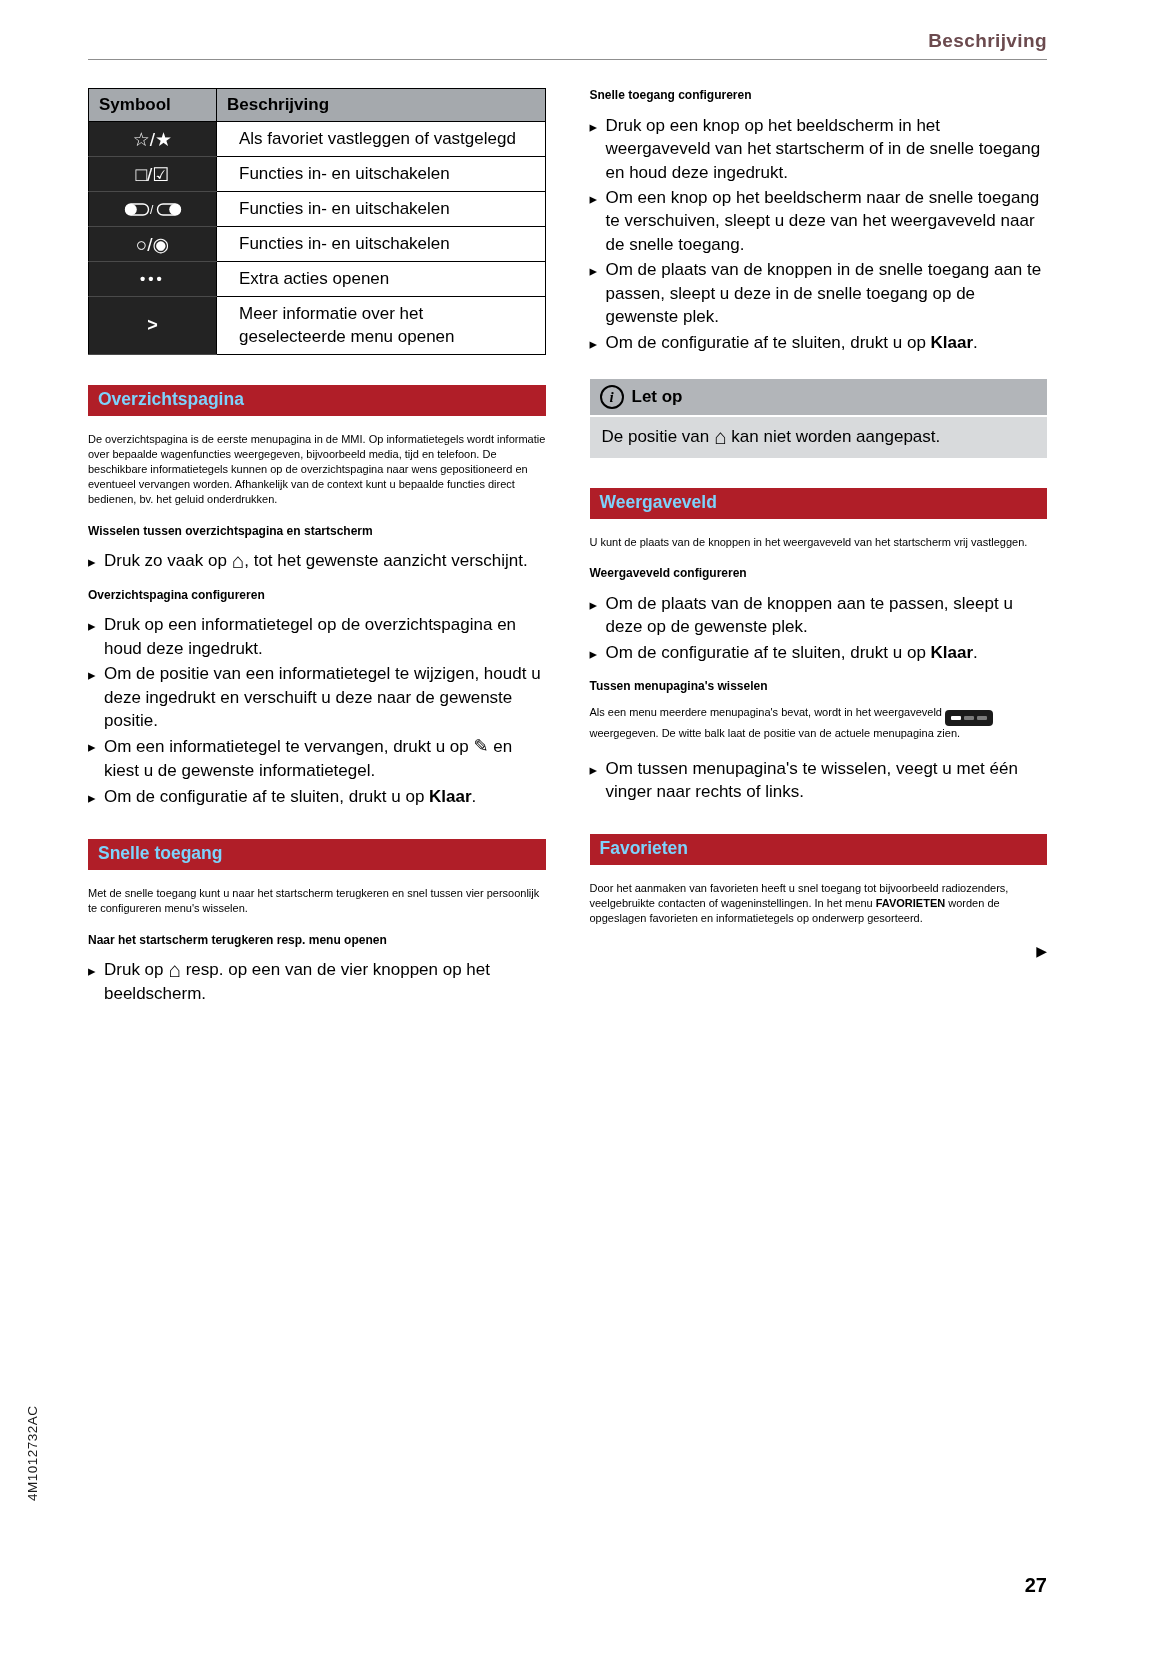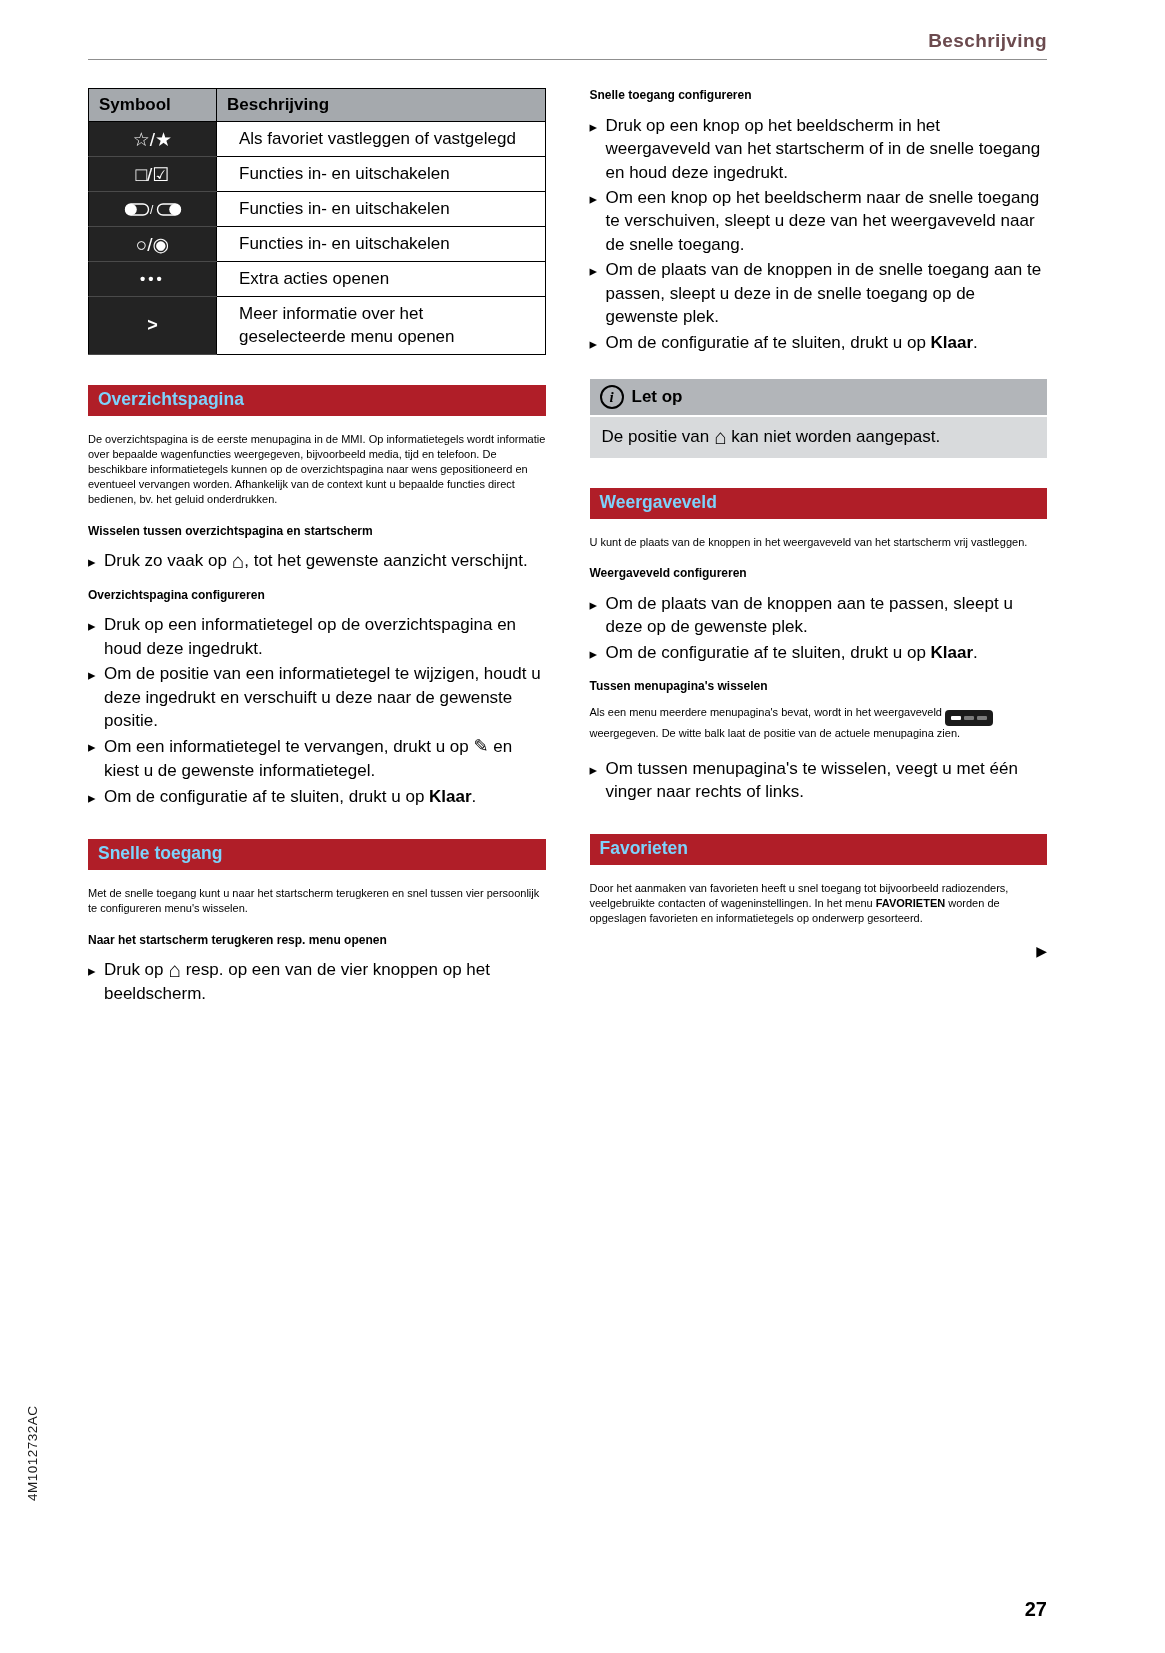--- a/index.html
+++ b/index.html
@@ -136,21 +136,21 @@
     left:40px; bottom:152px;
     transform:rotate(-90deg);
     transform-origin:left bottom;
     font-size:13.5px;
     letter-spacing:.5px;
     color:#1a1a1a;
     white-space:nowrap;
   }
   .pageno {
     position:absolute;
-    right:118px; bottom:32px;
+    right:118px; bottom:56px;
     font-weight:bold;
     font-size:20px;
   }
 </style>
 </head>
 <body>
 
 <div class="page">
 
   <header class="runhead">Beschrijving</header>

